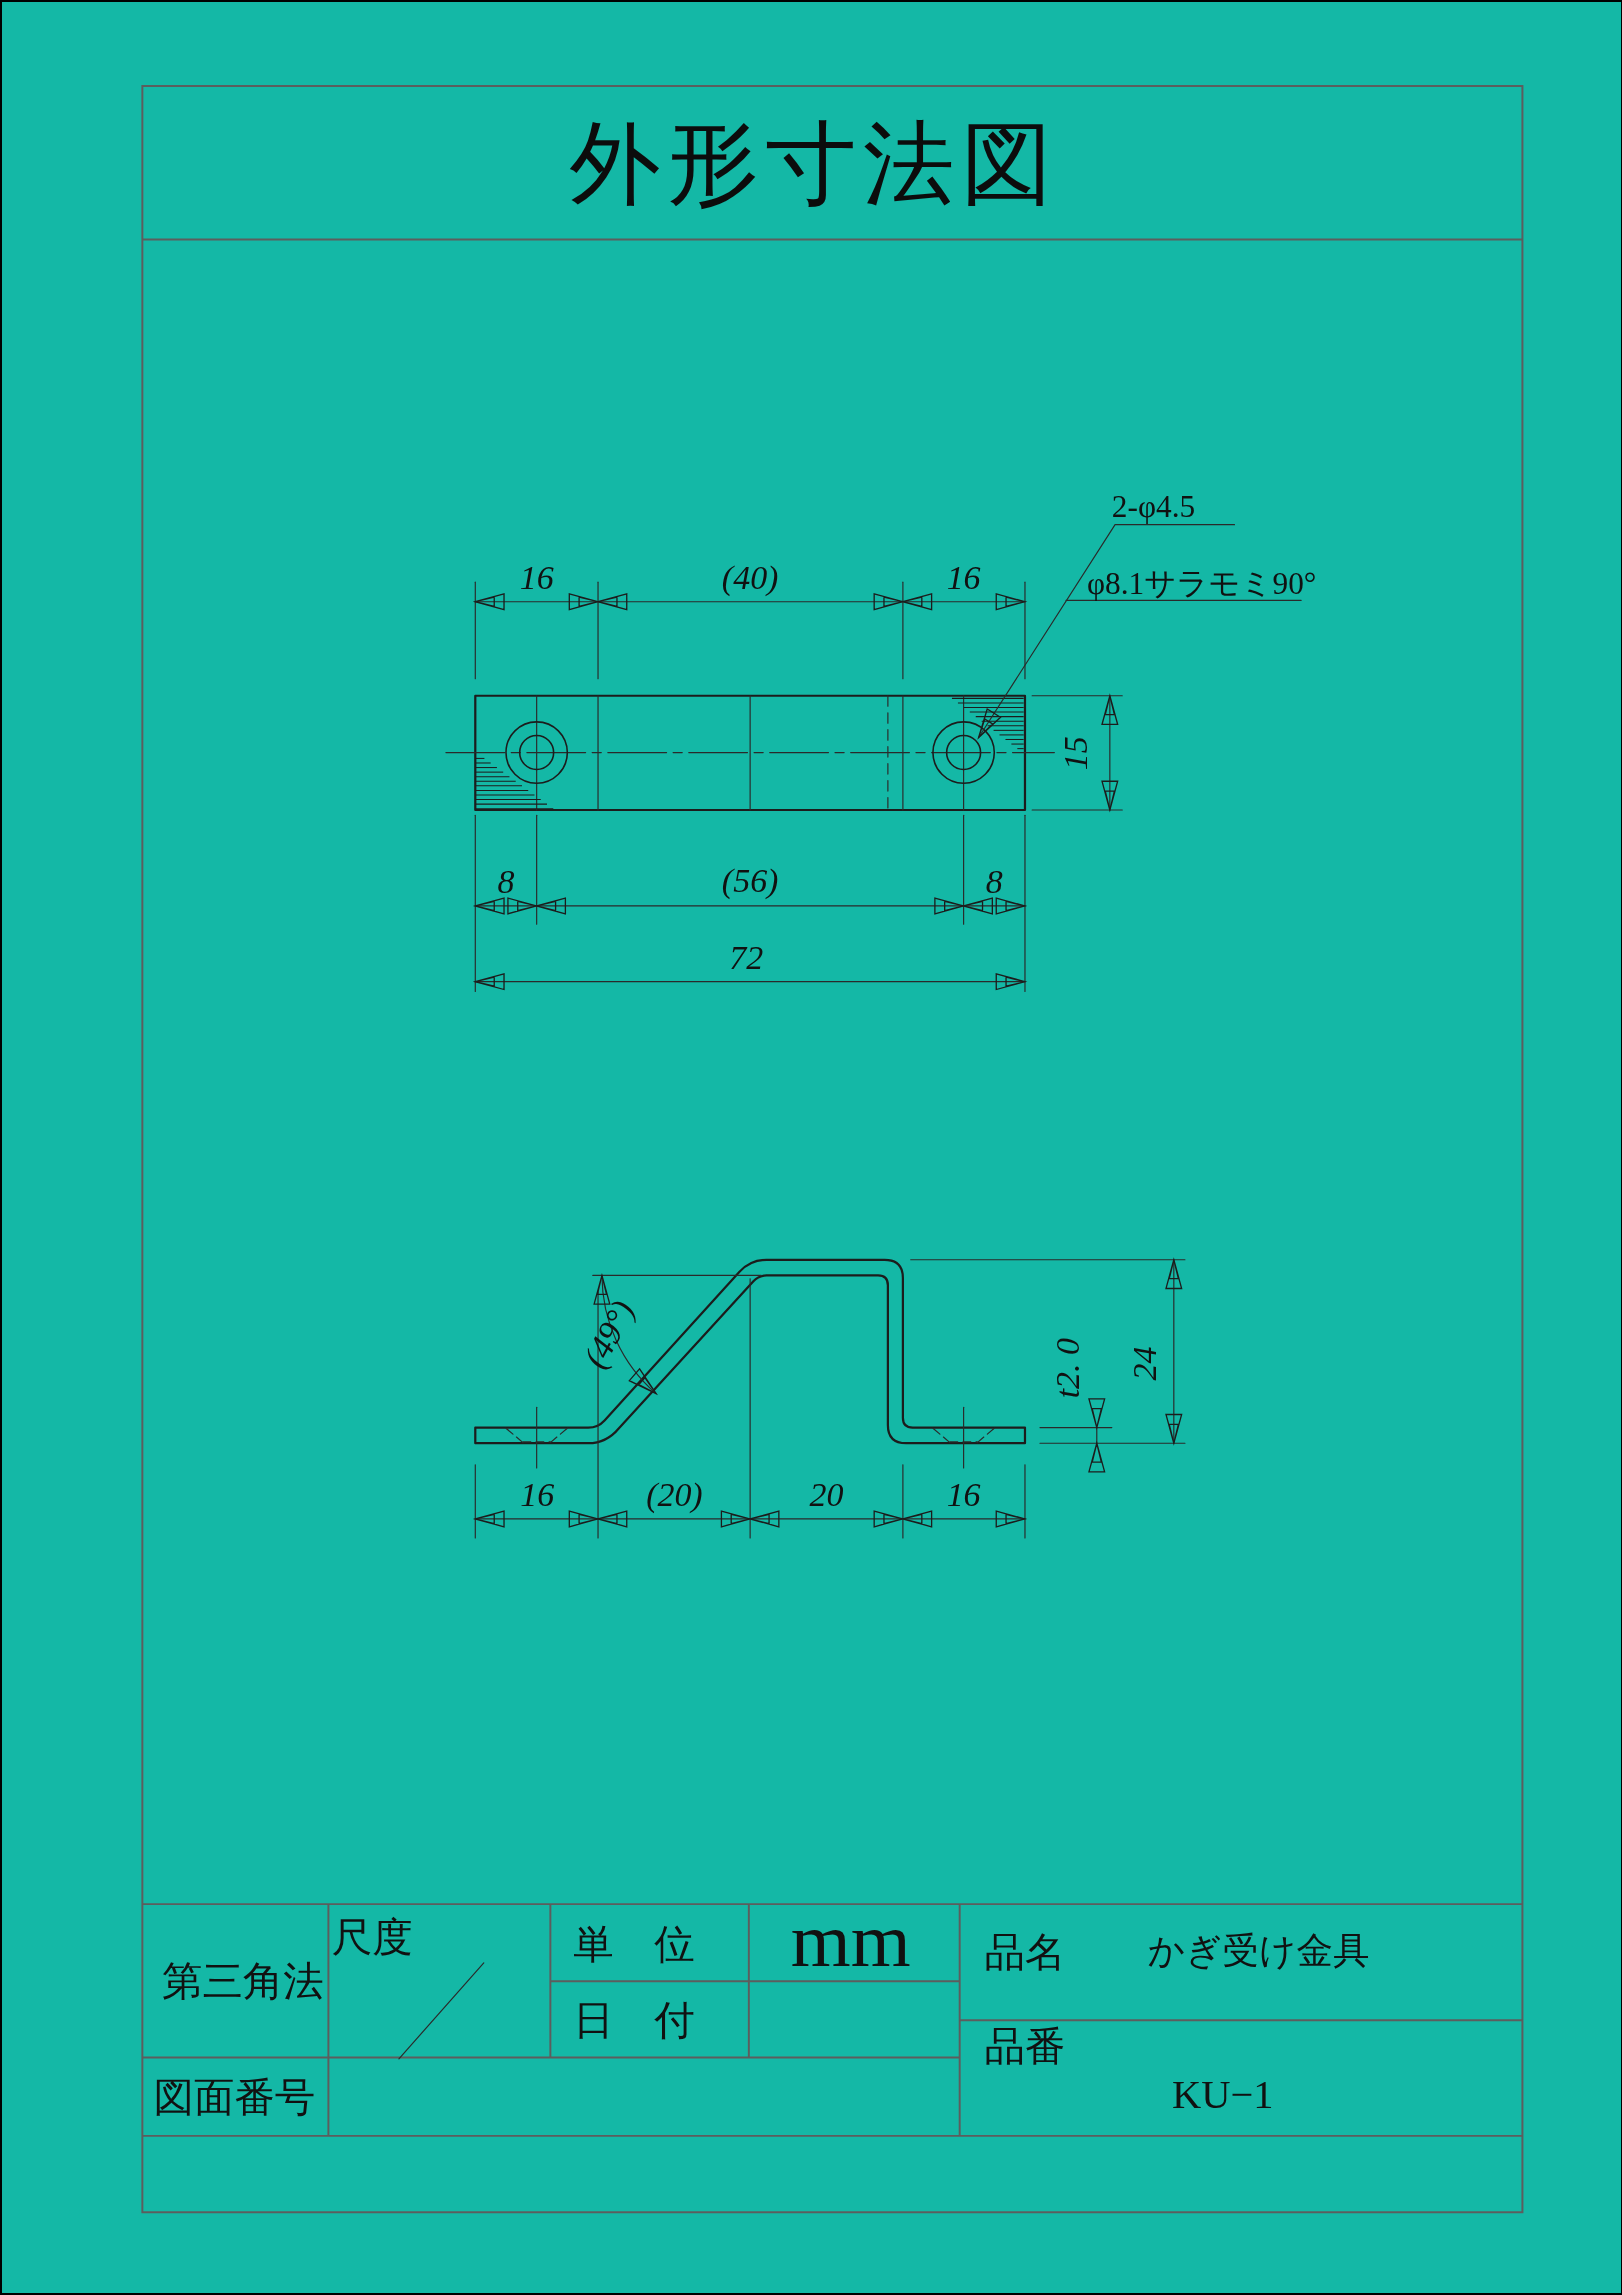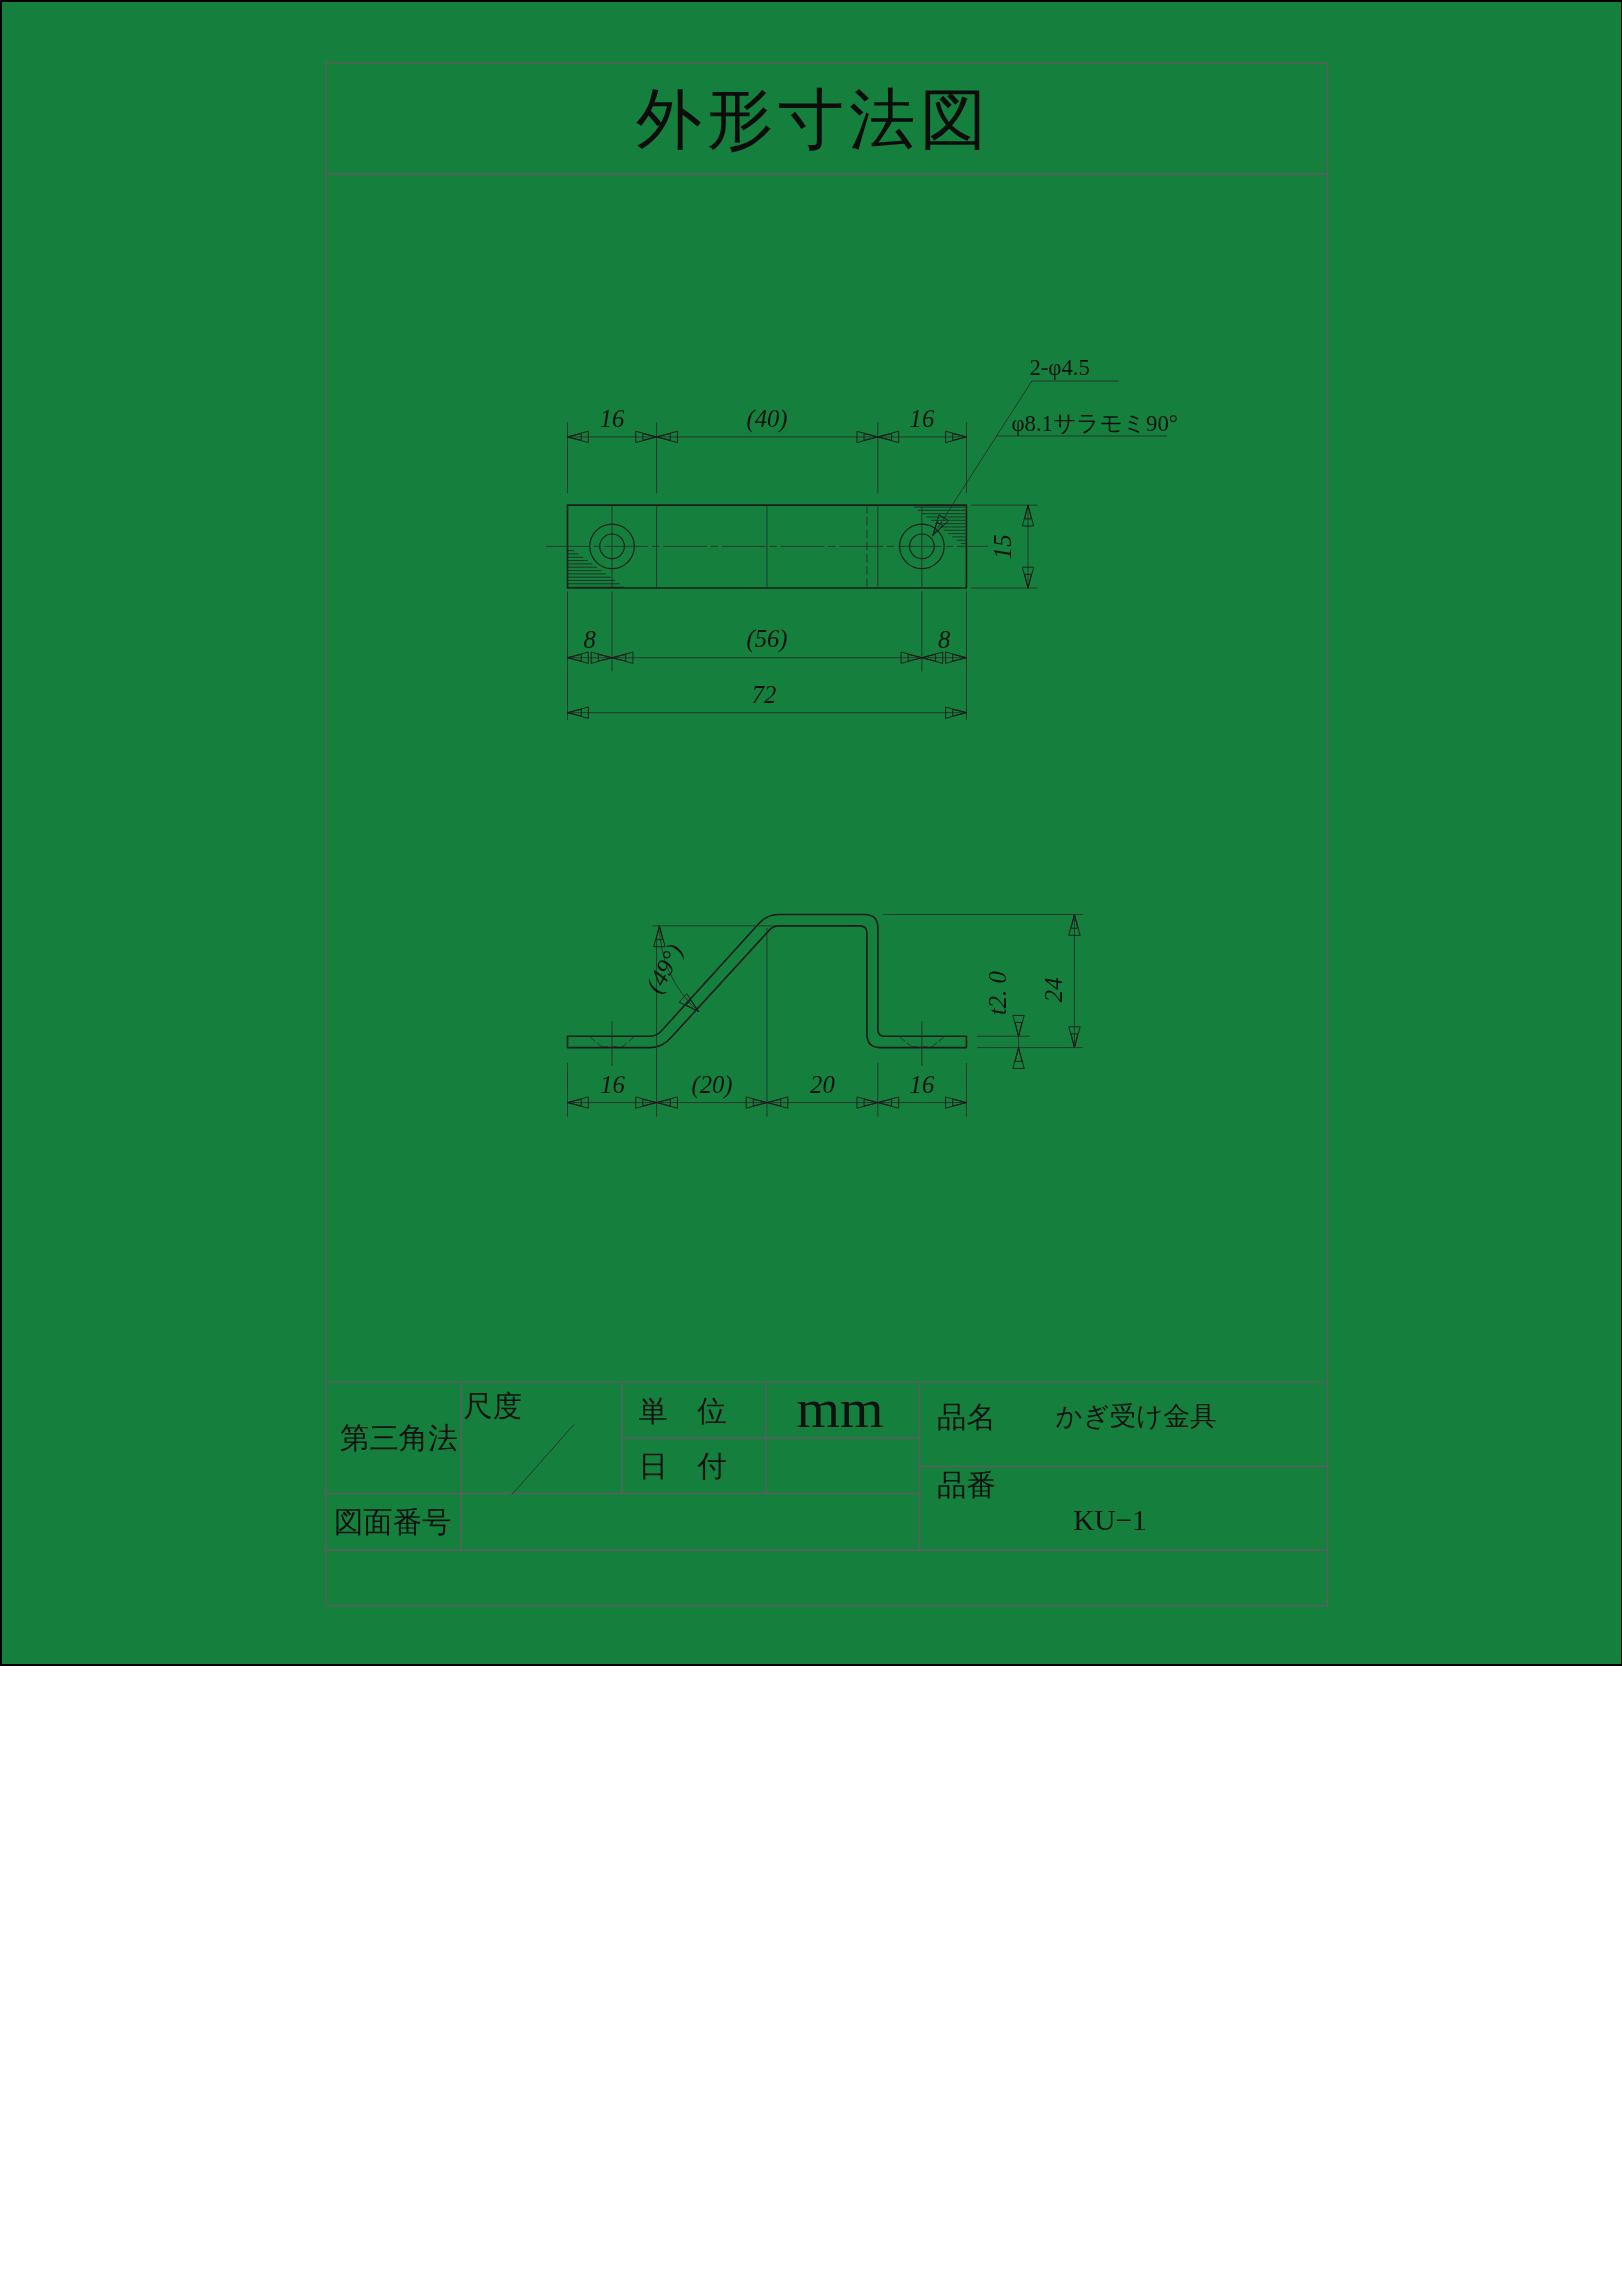--- a/index.html
+++ b/index.html
@@ -1,19 +1,19 @@
 <!DOCTYPE html>
 <html style="font-size:10.5px"><head>
 <meta charset="utf-8">
 <style>
   html,body{margin:0;padding:0;background:#ffffff;}
   .page{
     position:relative;
-    width:1623px;height:1666px;
-    background:#15803d;
+    width:1623px;height:2295px;
+    background:#14b8a6;
     box-sizing:border-box;
     border:2px solid #000;
     font-family:"Liberation Serif","DejaVu Serif",serif;
   }
   svg{display:block;width:100%;height:100%;}
   .thick{stroke:#1c1c1c;stroke-width:3.4;fill:none;stroke-linejoin:round;stroke-linecap:round;}
   .med{stroke:#1c1c1c;stroke-width:2.4;fill:none;}
   .thin{stroke:#2a2a2a;stroke-width:1.8;fill:none;stroke-linecap:round;}
   .frame{stroke:#5d5d5d;stroke-width:3;fill:none;}
   .dimtxt{font-family:"Liberation Serif","DejaVu Serif",serif;font-style:italic;font-size:52px;fill:#111;}

